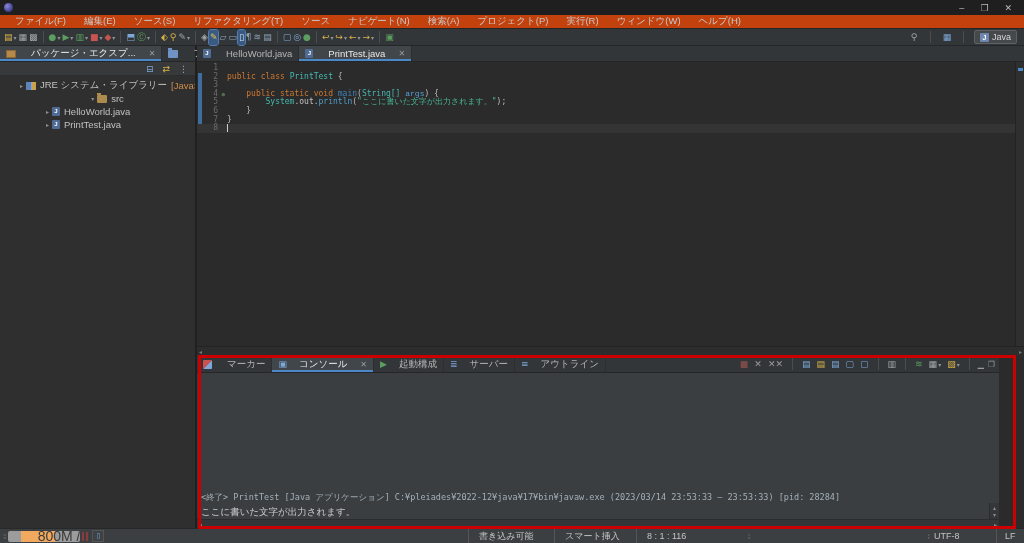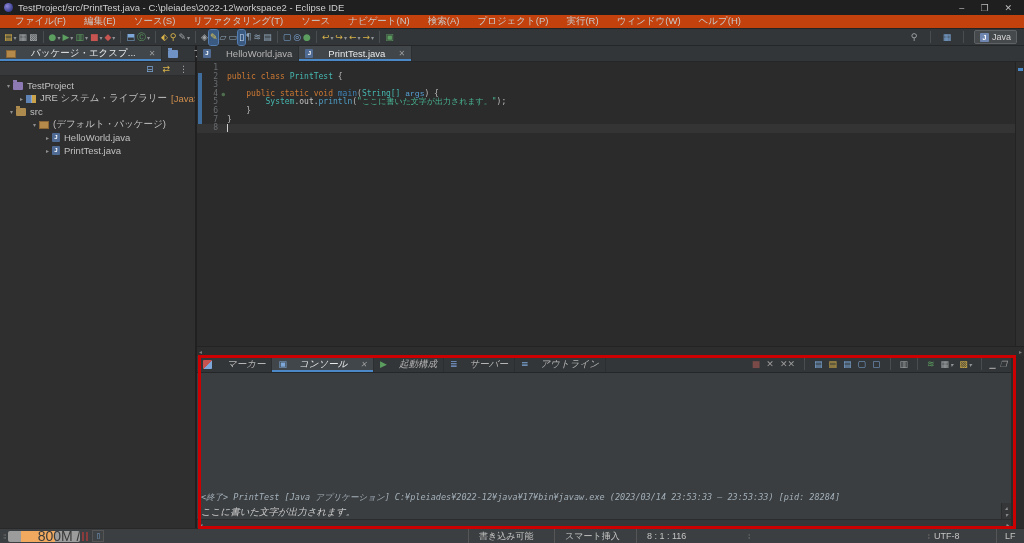--- a/index.html
+++ b/index.html
@@ -72,21 +72,21 @@
   .line-marker { position:absolute; right:-5px; top:1px; color:#4e6e4e; font-size:6px; line-height:6px; }
   .code-text { white-space:pre; padding-left:7px; }
   .seg-key { color:#cc7832; } .seg-cls { color:#45b8b0; } .seg-mth { color:#3e83b8; }
   .seg-prm { color:#55a0d4;font-family:Liberation Mono, monospace; } .seg-fld { color:#c3c3c3; font-weight:normal; }
   .seg-call { color:#4e9ec9; } .seg-str { color:#48b694; } .seg-pln { color:#bdbdbd; }
   .caret { display:inline-block; width:1px; height:8px; background:#d0d0d0; vertical-align:middle; }
   .overview-ruler { width:9px; flex:none; background:#2f2f2f; border-left:1px solid #232323; position:relative; }
   .ov-mark { position:absolute; left:2px; width:5px; height:3px; background:#4a88c7; }
   .editor-hscroll { height:10px; flex:none; background:#2d2d2d; border-top:1px solid #232323; display:flex; justify-content:space-between; align-items:center; padding:0 2px; color:#787878; font-size:6px; }
   
-  .console-region { height:172px; flex:none; display:flex; flex-direction:column; margin-right:13px; background:#3b3e40;font-style:italic; }
+  .console-region { height:172px; flex:none; display:flex; flex-direction:column; margin-right:25px; background:#3b3e40; }
   .console-tabbar { height:17px; }
   .console-tabbar .tab { font-size:9.5px; }
   .con-tools { margin-left:auto; display:flex; align-items:center; gap:4px; padding-right:4px; }
   .console-body { flex:1; display:flex; min-height:0; position:relative;align-items:flex-end; }
   .console-text { flex:1; padding:2px 0 0 4px; min-width:0; }
   .console-header { font-family:"DejaVu Sans Mono",monospace; font-size:8.5px; color:#a3b0ba; white-space:nowrap; }
   .console-output { font-size:9.5px; color:#cccccc; margin-top:2px; white-space:nowrap; }
   .vscroll { width:10px; flex:none; background:#343638; border-left:1px solid #2a2c2d; display:flex; flex-direction:column; justify-content:space-between; align-items:center; color:#8a8a8a; font-size:6px; padding:1px 0; }
   .console-hscroll { height:9px; flex:none; background:#343638; border-top:1px solid #2a2c2d; display:flex; justify-content:space-between; align-items:center; padding:0 2px; color:#8a8a8a; font-size:6px; }
   
@@ -101,21 +101,20 @@
   .sb-cell { border-left:1px solid #565656; height:100%; display:flex; align-items:center; padding-left:10px; }
   .sb-dots { color:#7a7a7a; font-size:8px; padding:0 4px; }
   
   .annotation-rect { position:absolute; left:198px; top:355px; width:818px; height:174px; border:3px solid #cc0000; z-index:50; pointer-events:none; }
 </style>
 </head>
 <body>
 
 <div class="titlebar">
   <span class="eclipse-logo"></span>
-  <span class="title-text">TestProject/src/PrintTest.java - C:\pleiades\2022-12\workspace2 - Eclipse IDE</span>
   <div class="win-controls">
     <span class="win-btn">–</span>
     <span class="win-btn">❐</span>
     <span class="win-btn">✕</span>
   </div>
 </div>
 
 <div class="menubar">
     <span class="menu-item">ファイル(F)</span>
     <span class="menu-item">編集(E)</span>
@@ -274,40 +273,30 @@
           <span class="glyph-ic" style="color: rgb(124, 167, 216);">⊟</span>
         </span>
         <span class="tb-item">
           <span class="glyph-ic" style="color: rgb(217, 180, 74);">⇄</span>
         </span>
         <span class="tb-item">
           <span class="glyph-ic" style="color: rgb(163, 166, 168);">⋮</span>
         </span>
       </div>
     <div class="tree" id="tree">
-        <div class="tree-row" style="padding-left: 4px;">
-          <span class="tree-arrow">▾</span>
-          <span class="ic ic-project"></span>
-          <span>TestProject</span>
-        </div>
         <div class="tree-row" style="padding-left: 17px;">
           <span class="tree-arrow">▸</span>
           <span class="ic ic-library"></span>
           <span>JRE システム・ライブラリー</span>
           <span class="tree-suffix">[JavaSE-17]</span>
         </div>
-        <div class="tree-row" style="padding-left: 7px;">
+        <div class="tree-row" style="padding-left: 17px; justify-content: center;">
           <span class="tree-arrow">▾</span>
           <span class="ic ic-folder"></span>
           <span>src</span>
-        </div>
-        <div class="tree-row" style="padding-left: 30px;">
-          <span class="tree-arrow">▾</span>
-          <span class="ic ic-package"></span>
-          <span>(デフォルト・パッケージ)</span>
         </div>
         <div class="tree-row" style="padding-left: 43px;">
           <span class="tree-arrow">▸</span>
           <span class="ic ic-jfile">J</span>
           <span>HelloWorld.java</span>
         </div>
         <div class="tree-row" style="padding-left: 43px;">
           <span class="tree-arrow">▸</span>
           <span class="ic ic-jfile">J</span>
           <span>PrintTest.java</span>

